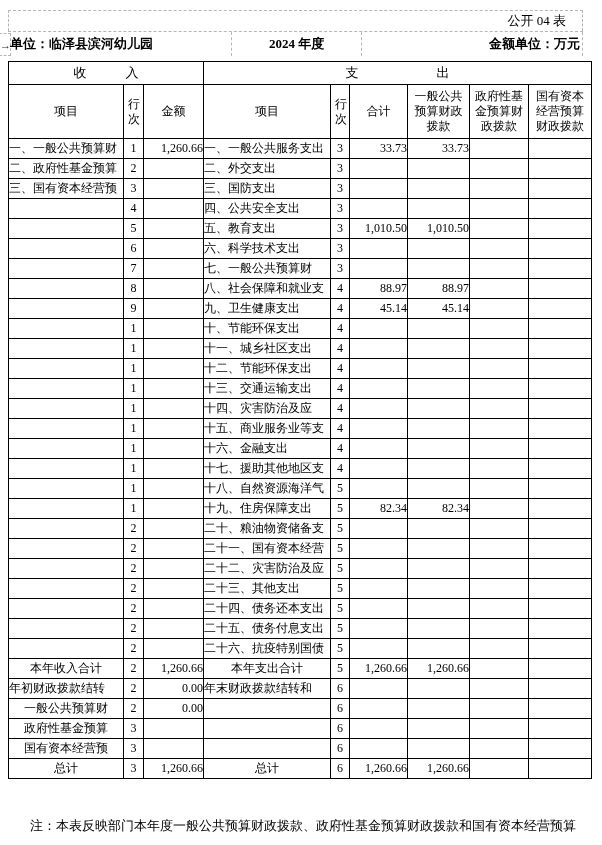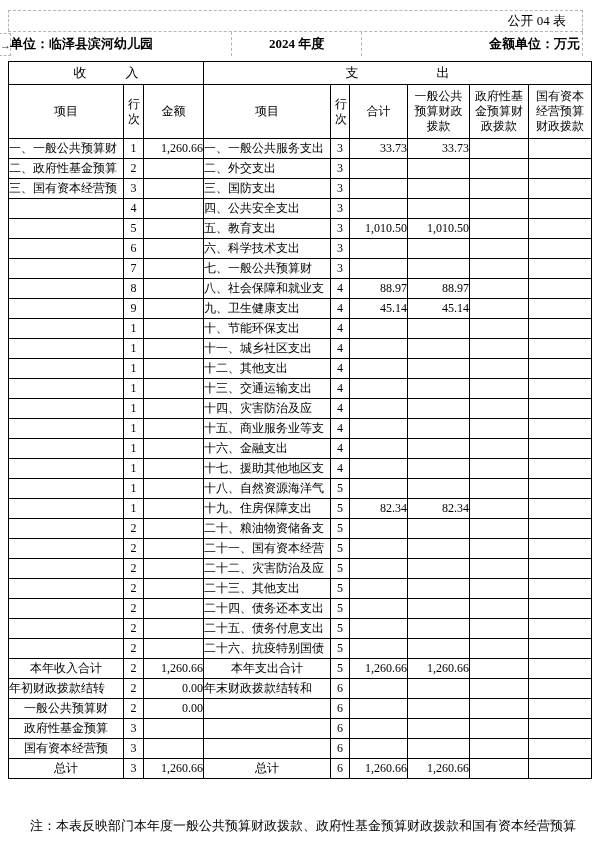--- a/index.html
+++ b/index.html
@@ -233,21 +233,21 @@
           <td class="a-c">4</td>
           <td class="a-r"></td>
           <td class="a-r"></td>
           <td class="a-r"></td>
           <td class="a-r"></td>
         </tr>
         <tr>
           <td class="a-l"></td>
           <td class="a-c">1</td>
           <td class="a-r"></td>
-          <td class="a-l">十二、其他支出</td>
+          <td class="a-l">十二、节能环保支出</td>
           <td class="a-c">4</td>
           <td class="a-r"></td>
           <td class="a-r"></td>
           <td class="a-r"></td>
           <td class="a-r"></td>
         </tr>
         <tr>
           <td class="a-l"></td>
           <td class="a-c">1</td>
           <td class="a-r"></td>

